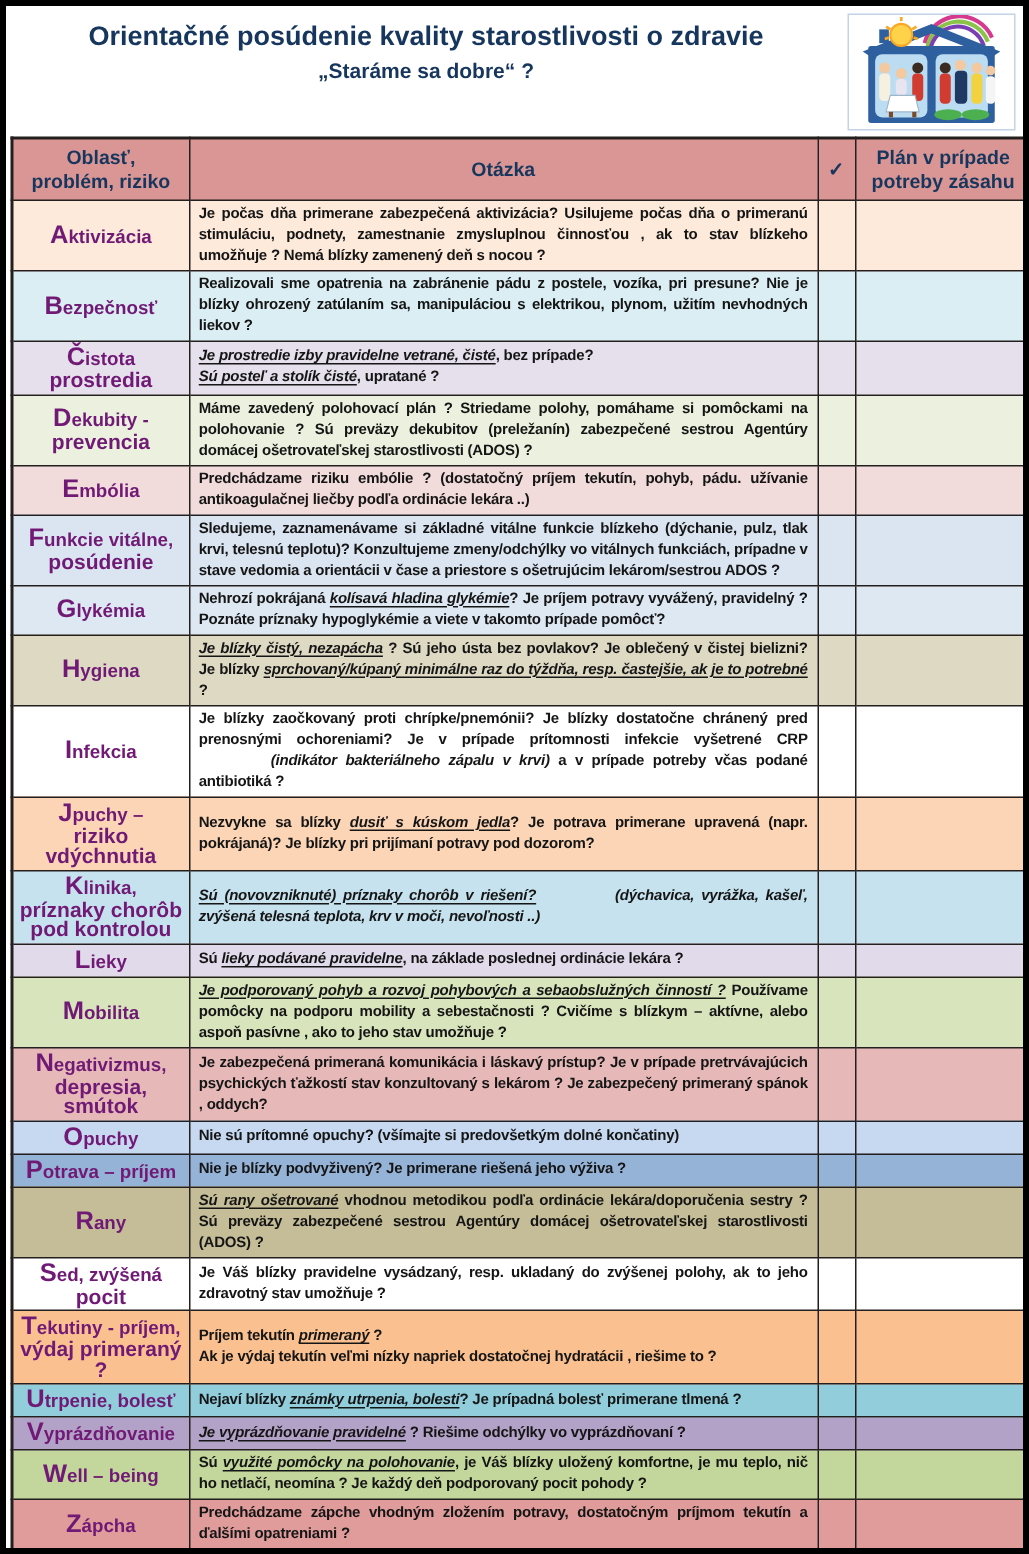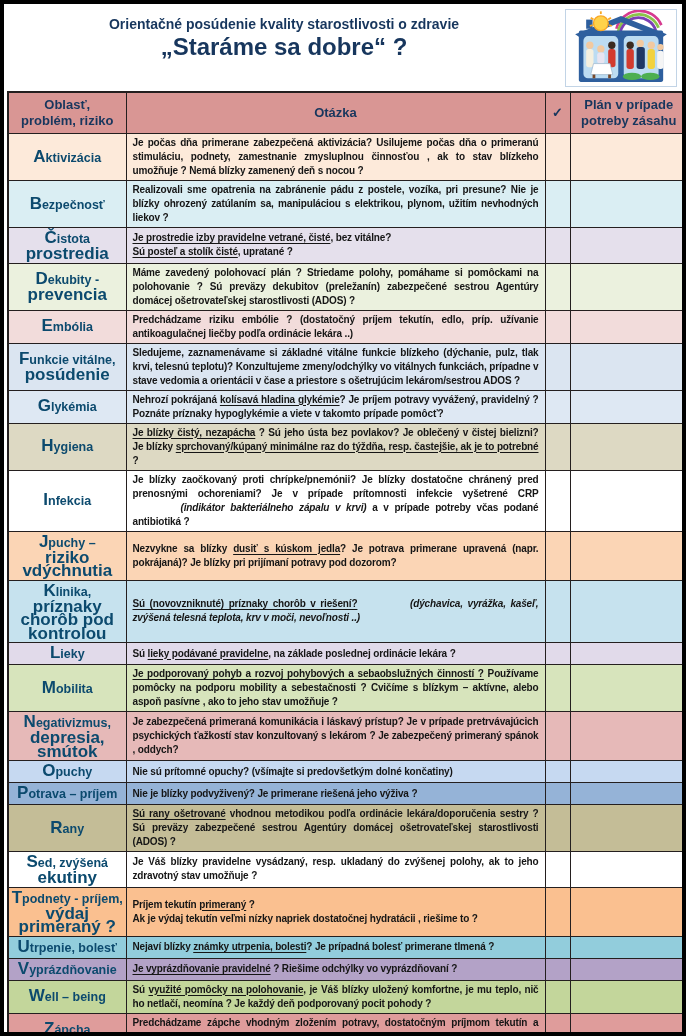--- a/index.html
+++ b/index.html
@@ -9,52 +9,52 @@
     border:4px solid #000; padding:3px 3px 0 3px;
     font-family:"Liberation Sans", sans-serif;
     position:relative; overflow:hidden; margin:0 auto;
   }
   
   .title-wrap { position:relative; height:84px; }
   .titles {
     position:absolute; left:0; right:118px; top:6px;
     text-align:center; color:#17365D; font-weight:bold;
   }
-  .title-line  { font-size:14px; line-height:22px; }
-  .title-line3 { font-size:24px;  line-height:24px; }
+  .title-line  { font-size:18px; line-height:22px; }
+  .title-line3 { font-size:14px;  line-height:24px; }
   .logo {
     position:absolute; right:2px; top:2px; width:112px; height:78px;
     background:#fff; border:1px solid #c2d4e6;
   }
   .logo svg { width:100%; height:100%; display:block; }
   
   table.grid { width:680px; border-collapse:collapse; table-layout:fixed; }
   .grid th, .grid td { border:1.6px solid #241f1f; vertical-align:middle; }
   .grid { border:2.5px solid #241f1f; }
   col.c-label { width:118px; } col.c-q { width:419px; }
   col.c-check { width:25px; }  col.c-plan { width:118px; }
   thead th {
     background:#D99694; color:#17365D; font-weight:bold;
     font-size:13px; line-height:16px; text-align:center; padding:4px 2px;
   }
   thead th.check-h { font-size:13px; }
   
   td.label-cell {
-    text-align:center; color:#0c4a6e; font-weight:bold;
+    text-align:center; color:#701a75; font-weight:bold;
     padding:2px 2px; line-height:15px;margin-top:16px;
   }
   .letter { font-size:17px; }
   .word   { font-size:12.5px; }
-  .desc   { display:block; font-size:17px; line-height:13.5px; }
+  .desc   { display:block; font-size:14px; line-height:13.5px; }
   td.q-cell {
     font-size:10px; font-weight:bold; color:#151515;
     line-height:14px; padding:2px 6px; text-align:justify;
     letter-spacing:-0.15px;
   }
-  td.q-cell .u { text-decoration:underline; text-underline-offset:1.5px; }
+  td.q-cell .u { text-decoration:underline; text-underline-offset:1.5px;font-style:italic; }
   td.q-cell .i { font-style:italic;margin-left:48px; }
   td.check-cell, td.plan-cell { background-clip:padding-box; }
 </style>
 </head>
 <body>
 
 <div class="page">
 
   <div class="title-wrap">
     <div class="titles">
@@ -140,33 +140,33 @@
     <td class="plan-cell"></td>
   </tr>
         <tr class="row" style="background-color: rgb(218, 238, 243);">
     <td class="label-cell"><span class="letter">B</span><span class="word">ezpečnosť</span></td>
     <td class="q-cell"><span>Realizovali sme opatrenia na zabránenie pádu z postele, vozíka, pri presune? Nie je blízky ohrozený zatúlaním sa, manipuláciou s elektrikou, plynom, užitím nevhodných liekov ?</span></td>
     <td class="check-cell"></td>
     <td class="plan-cell"></td>
   </tr>
         <tr class="row" style="background-color: rgb(229, 224, 236);">
     <td class="label-cell"><span class="letter">Č</span><span class="word">istota</span><span class="desc">prostredia</span></td>
-    <td class="q-cell"><span class="u">Je prostredie izby pravidelne vetrané, čisté</span><span>, bez vitálne?</span><br><span class="u">Sú posteľ a stolík čisté</span><span>, upratané ?</span></td>
+    <td class="q-cell"><span class="u">Je prostredie izby pravidelne vetrané, čisté</span><span>, bez prípade?</span><br><span class="u">Sú posteľ a stolík čisté</span><span>, upratané ?</span></td>
     <td class="check-cell"></td>
     <td class="plan-cell"></td>
   </tr>
         <tr class="row" style="background-color: rgb(235, 241, 222);">
     <td class="label-cell"><span class="letter">D</span><span class="word">ekubity -</span><span class="desc">prevencia</span></td>
     <td class="q-cell"><span>Máme zavedený polohovací plán ? Striedame polohy, pomáhame si pomôckami na polohovanie ? Sú preväzy dekubitov (preležanín) zabezpečené sestrou Agentúry domácej ošetrovateľskej starostlivosti (ADOS) ?</span></td>
     <td class="check-cell"></td>
     <td class="plan-cell"></td>
   </tr>
         <tr class="row" style="background-color: rgb(242, 220, 219);">
     <td class="label-cell"><span class="letter">E</span><span class="word">mbólia</span></td>
-    <td class="q-cell"><span>Predchádzame riziku embólie ? (dostatočný príjem tekutín, edlo, príp. užívanie antikoagulačnej liečby podľa ordinácie lekára ..)</span></td>
+    <td class="q-cell"><span>Predchádzame riziku embólie ? (dostatočný príjem tekutín, pohyb, pádu. užívanie antikoagulačnej liečby podľa ordinácie lekára ..)</span></td>
     <td class="check-cell"></td>
     <td class="plan-cell"></td>
   </tr>
         <tr class="row" style="background-color: rgb(219, 229, 241);">
     <td class="label-cell"><span class="letter">F</span><span class="word">unkcie vitálne,</span><span class="desc">posúdenie</span></td>
     <td class="q-cell"><span>Sledujeme, zaznamenávame si základné vitálne funkcie blízkeho (dýchanie, pulz, tlak krvi, telesnú teplotu)? Konzultujeme zmeny/odchýlky vo vitálnych funkciách, prípadne v stave vedomia a orientácii v čase a priestore s ošetrujúcim lekárom/sestrou ADOS ?</span></td>
     <td class="check-cell"></td>
     <td class="plan-cell"></td>
   </tr>
         <tr class="row" style="background-color: rgb(222, 232, 243);">
@@ -229,27 +229,27 @@
     <td class="check-cell"></td>
     <td class="plan-cell"></td>
   </tr>
         <tr class="row" style="background-color: rgb(196, 189, 151);">
     <td class="label-cell"><span class="letter">R</span><span class="word">any</span></td>
     <td class="q-cell"><span class="u">Sú rany ošetrované</span><span> vhodnou metodikou podľa ordinácie lekára/doporučenia sestry ? Sú preväzy zabezpečené sestrou Agentúry domácej ošetrovateľskej starostlivosti (ADOS) ?</span></td>
     <td class="check-cell"></td>
     <td class="plan-cell"></td>
   </tr>
         <tr class="row" style="background-color: rgb(255, 255, 255);">
-    <td class="label-cell"><span class="letter">S</span><span class="word">ed, zvýšená</span><span class="desc">ekutiny</span></td>
+    <td class="label-cell"><span class="letter">S</span><span class="word">ed, zvýšená</span><span class="desc">pocit</span></td>
     <td class="q-cell"><span>Je Váš blízky pravidelne vysádzaný, resp. ukladaný do zvýšenej polohy, ak to jeho zdravotný stav umožňuje ?</span></td>
     <td class="check-cell"></td>
     <td class="plan-cell"></td>
   </tr>
         <tr class="row" style="background-color: rgb(250, 192, 144);">
-    <td class="label-cell"><span class="letter">T</span><span class="word">podnety - príjem,</span><span class="desc">výdaj primeraný ?</span></td>
+    <td class="label-cell"><span class="letter">T</span><span class="word">ekutiny - príjem,</span><span class="desc">výdaj primeraný ?</span></td>
     <td class="q-cell"><span>Príjem tekutín </span><span class="u">primeraný</span><span> ?</span><br><span>Ak je výdaj tekutín veľmi nízky napriek dostatočnej hydratácii , riešime to ?</span></td>
     <td class="check-cell"></td>
     <td class="plan-cell"></td>
   </tr>
         <tr class="row" style="background-color: rgb(146, 205, 220);">
     <td class="label-cell"><span class="letter">U</span><span class="word">trpenie, bolesť</span></td>
     <td class="q-cell"><span>Nejaví blízky </span><span class="u">známky utrpenia, bolesti</span><span>? Je prípadná bolesť primerane tlmená ?</span></td>
     <td class="check-cell"></td>
     <td class="plan-cell"></td>
   </tr>

